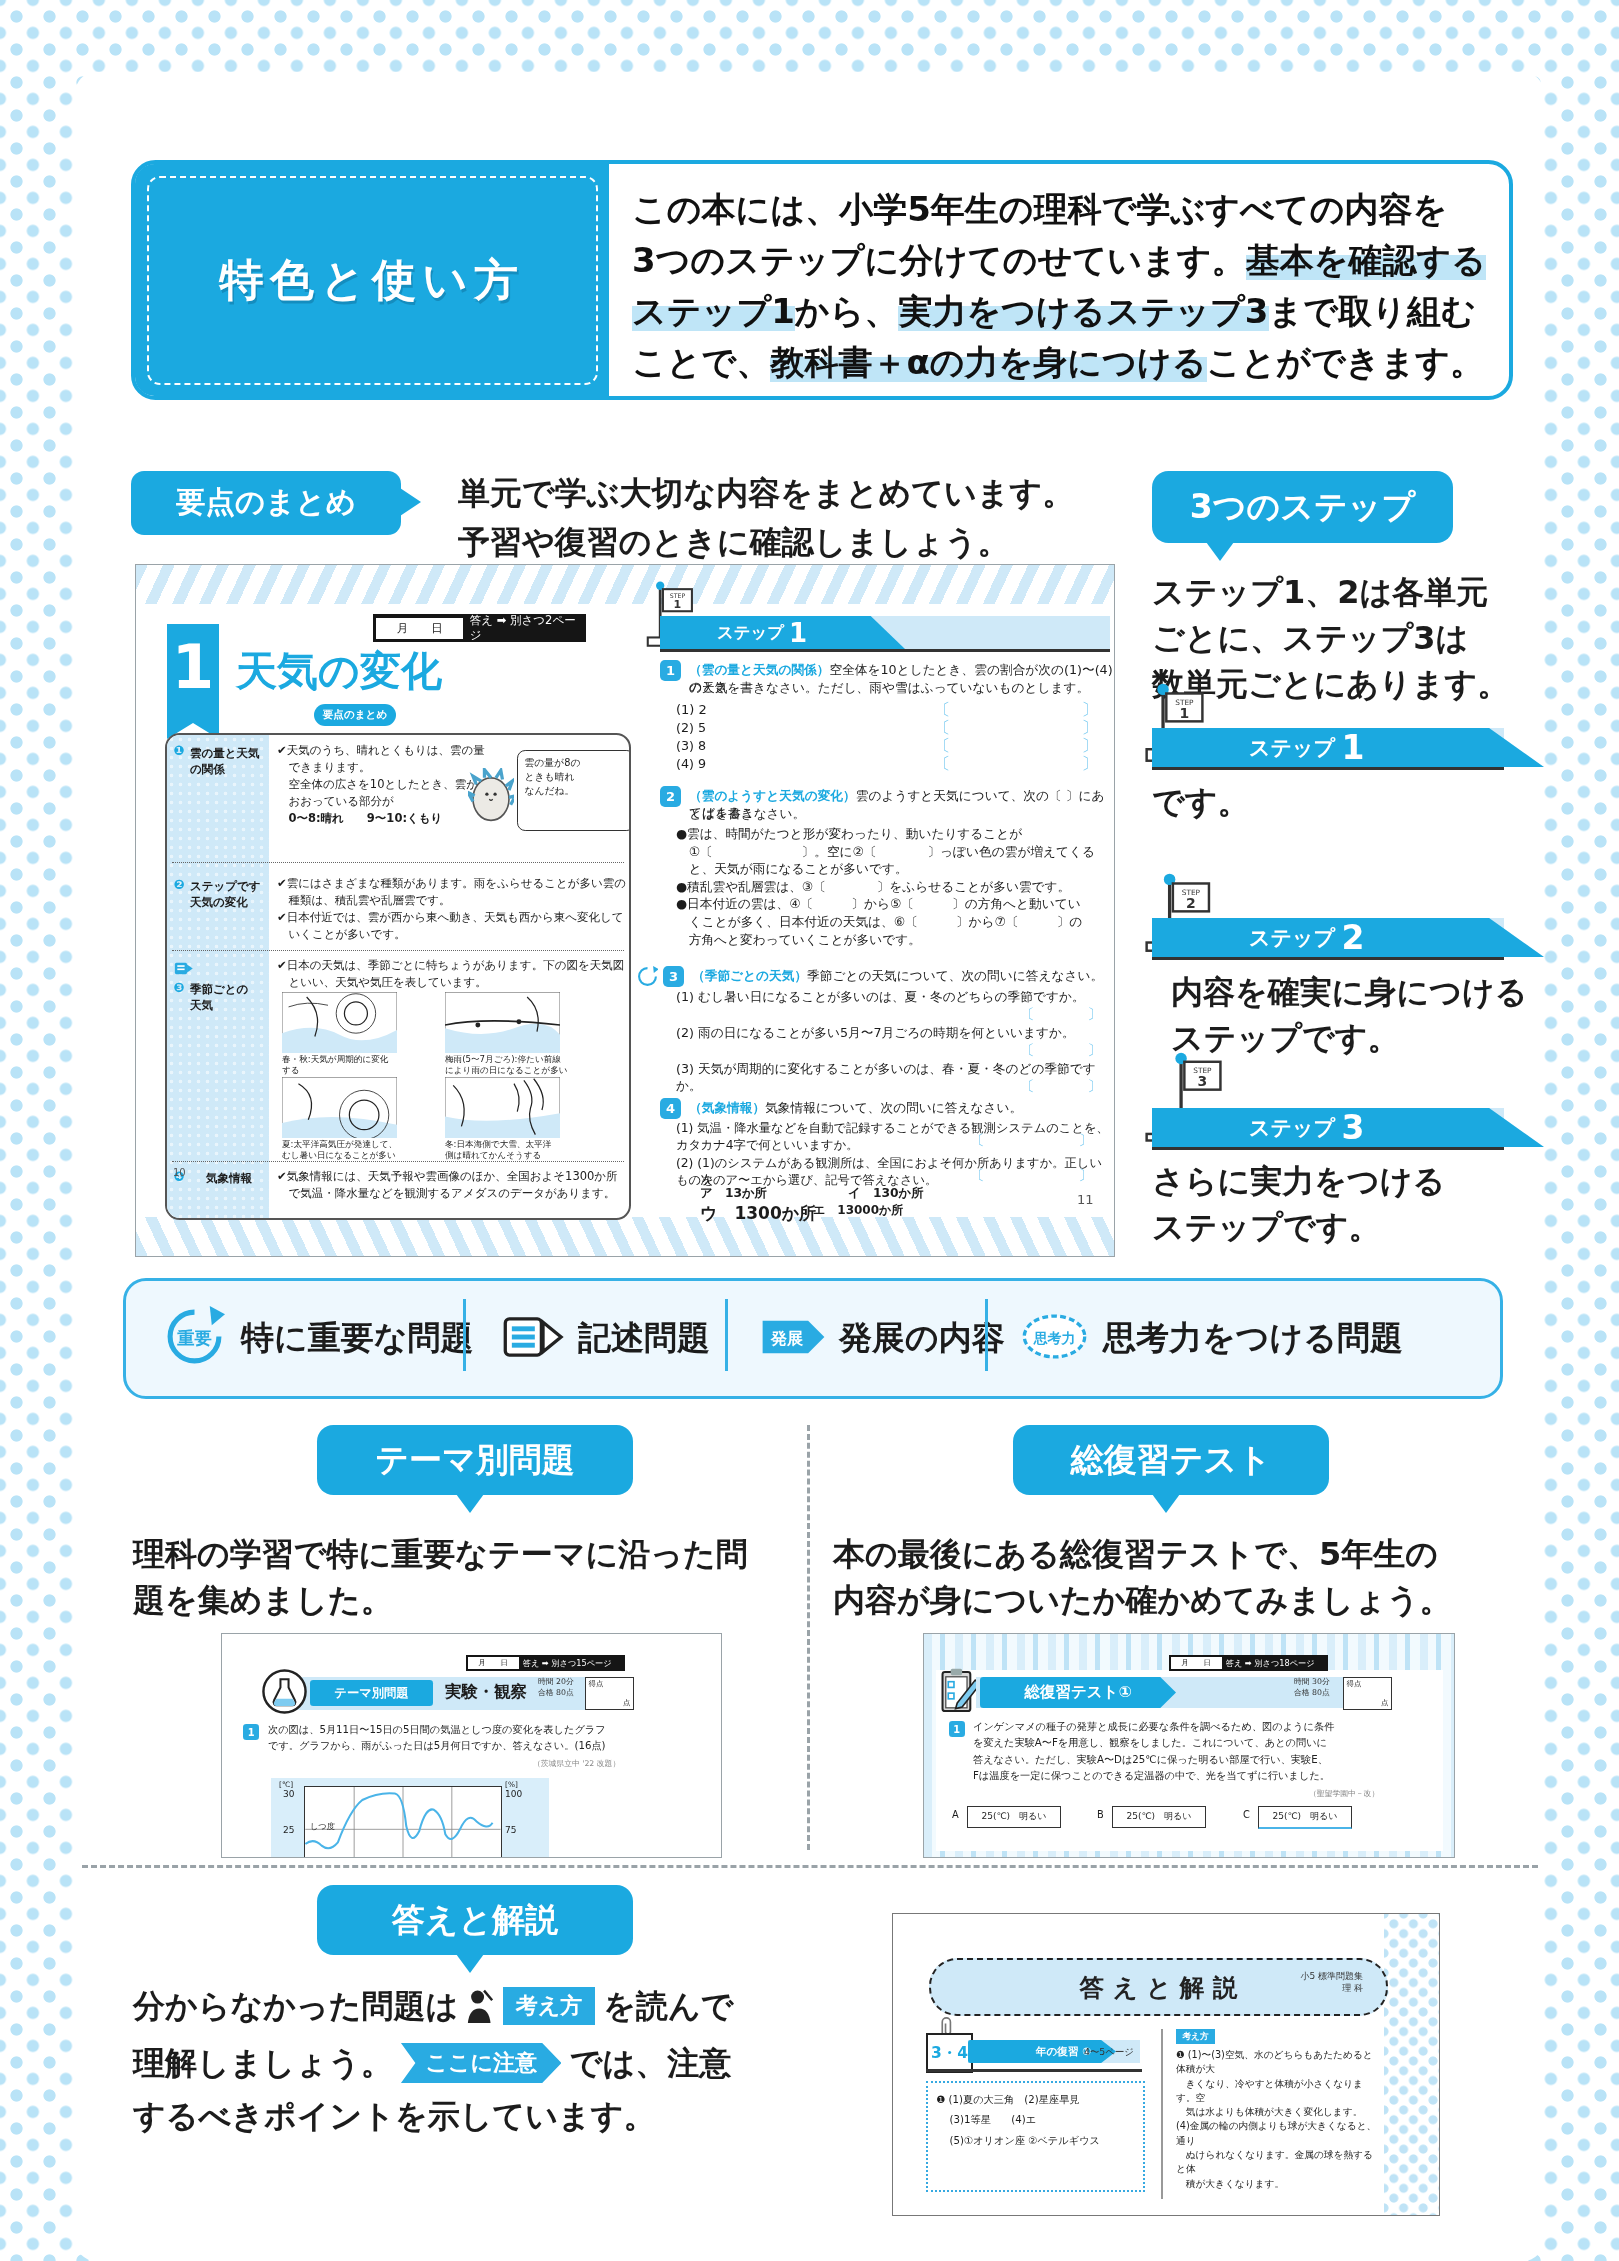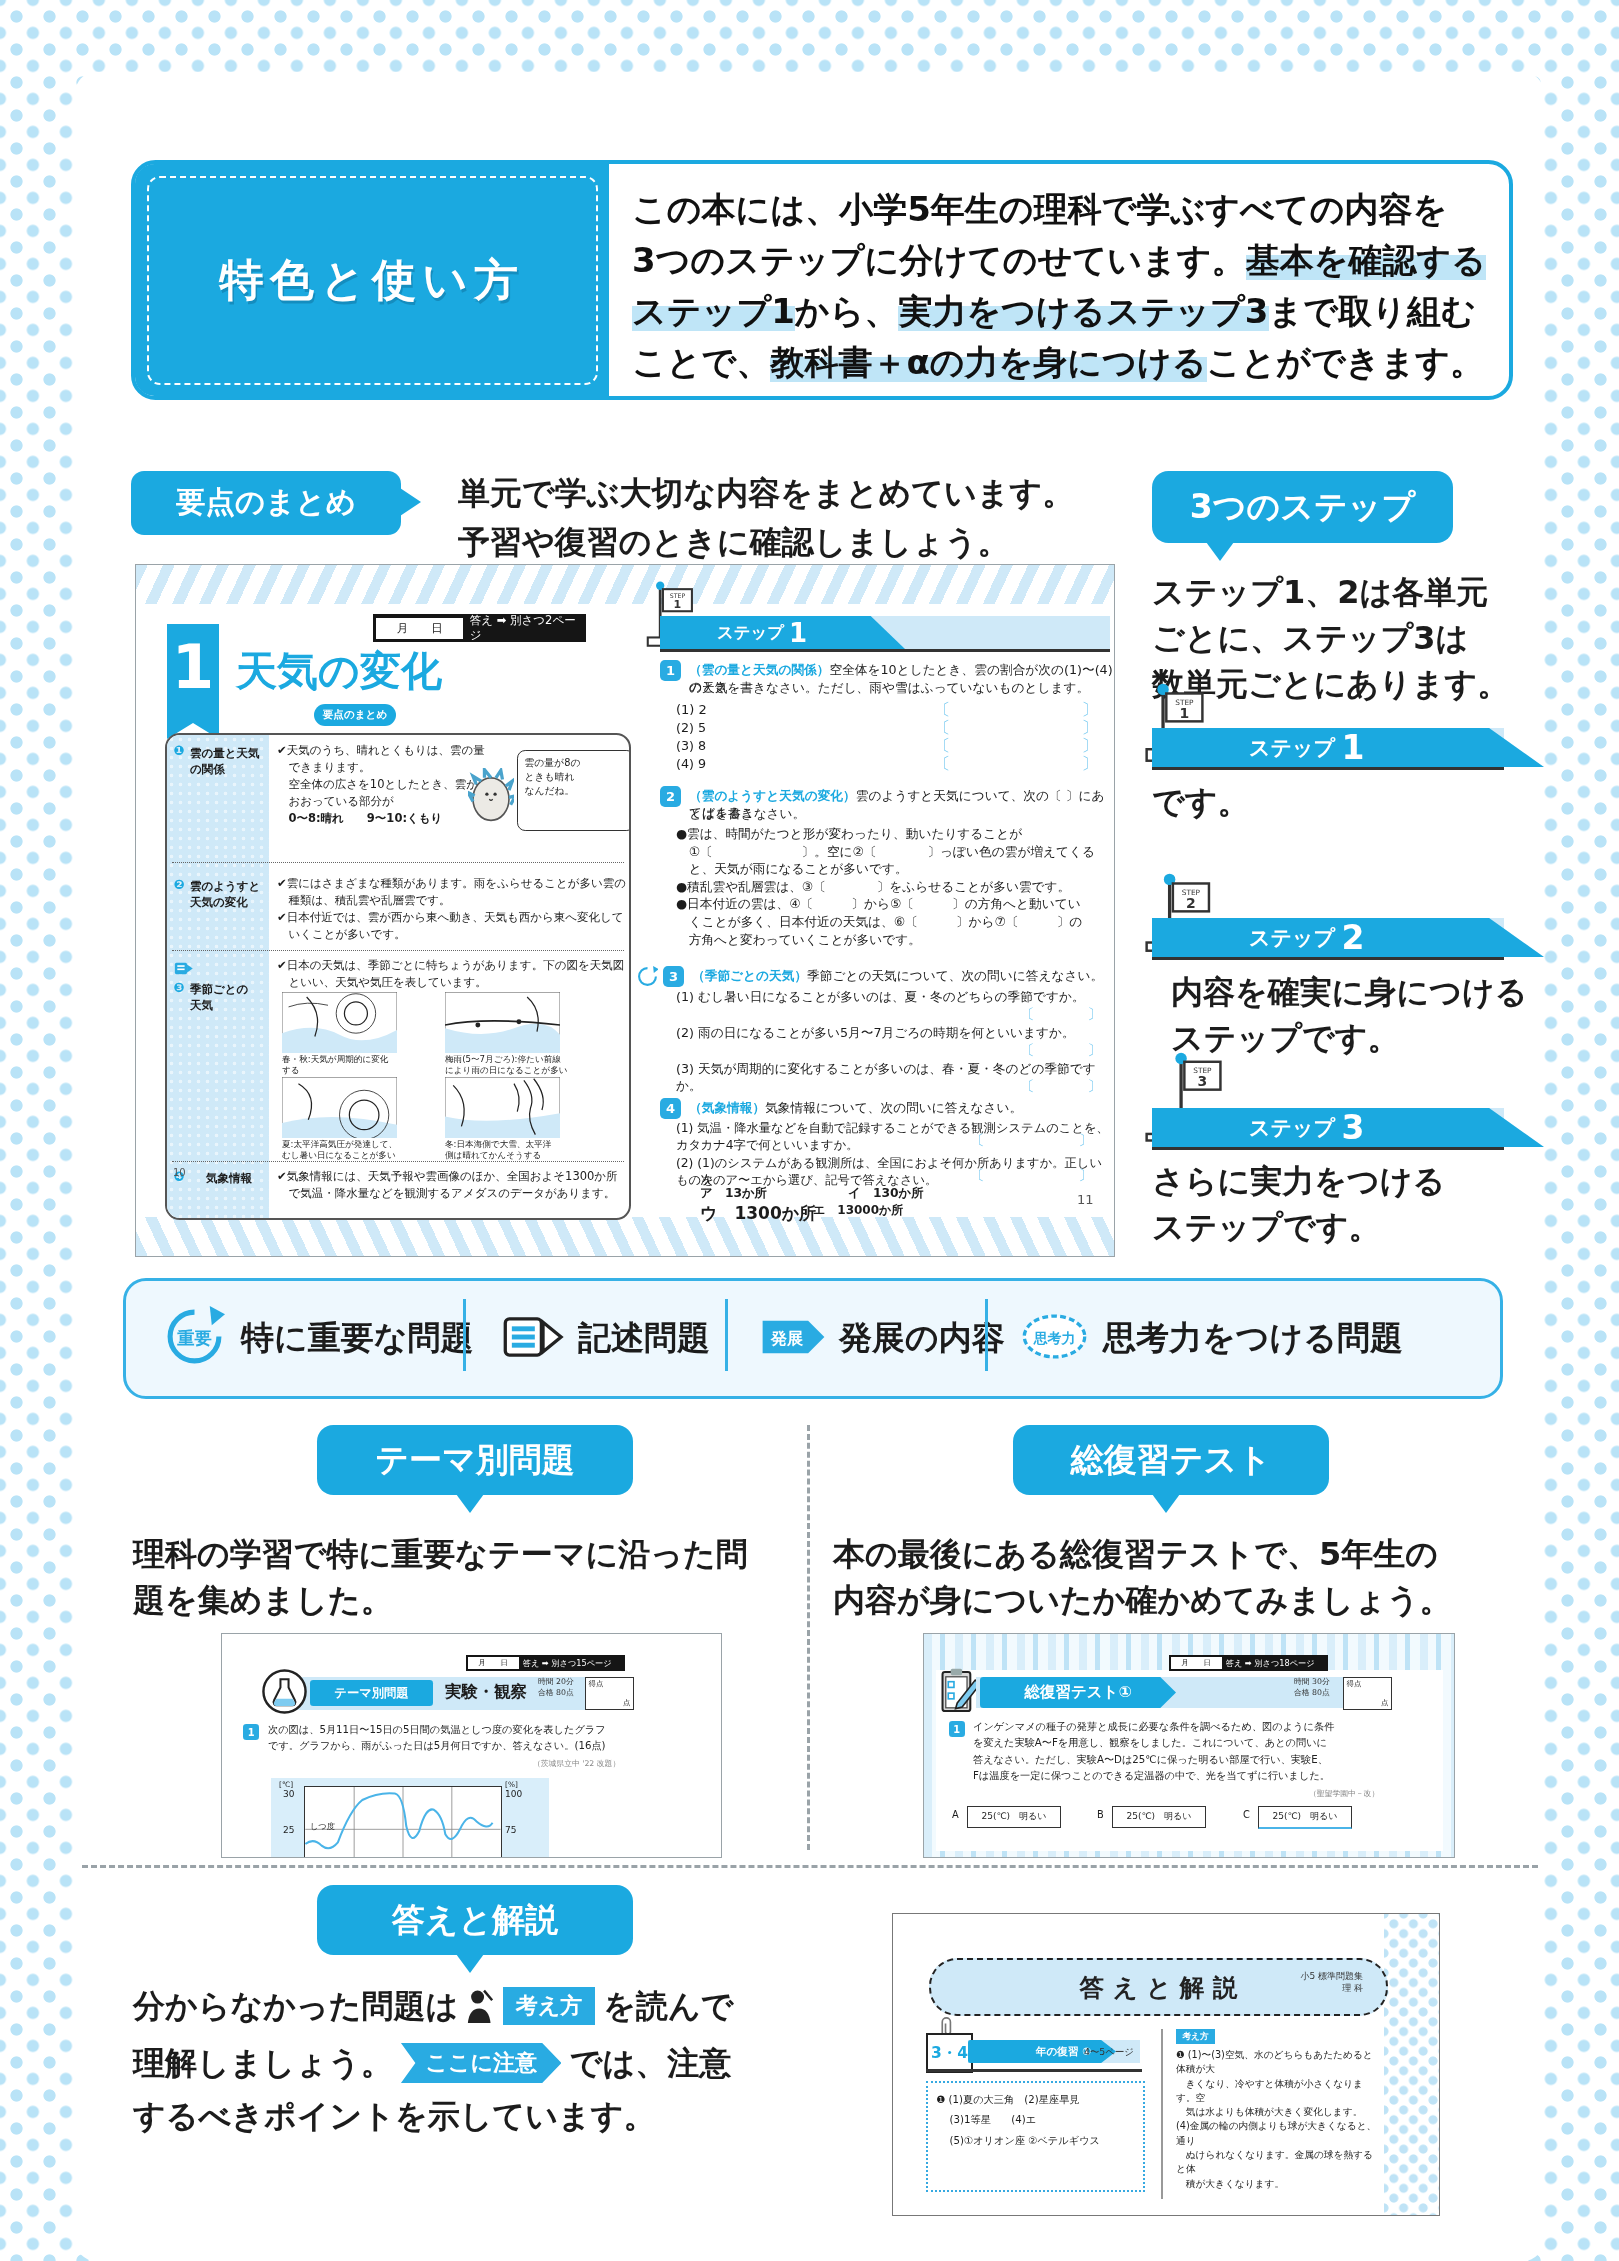--- a/index.html
+++ b/index.html
@@ -99,21 +99,21 @@
         <path d="M26 38 q2 3 4 0" fill="none" stroke="#333" stroke-width="1.5"></path>
       </svg>
       <div class="abs" style="left:350px;top:14.7px;width:103px;height:70px;border:1.6px solid #333;border-radius:8.2px;background:#fff;padding:4.9px 6.5px;font-size:9.8px;line-height:14px;">
         <div>雲の量が8の</div>
         <div>ときも晴れ</div>
         <div>なんだね。</div>
       </div>
 
       <div class="abs b blue" style="left:6.5px;top:142px;font-size:13px;">❷</div>
       <div class="abs b" style="left:23px;top:143px;font-size:11.5px;line-height:16.4px;">
-        <div>雲のようすと</div>
+        <div>ステップです</div>
           <div>天気の変化</div>
       </div>
       <div class="abs" style="left:110px;top:140px;font-size:11.5px;line-height:17px;">
         <div>✔雲にはさまざまな種類があります。雨をふらせることが多い雲の</div>
           <div>　種類は、積乱雲や乱層雲です。</div>
         <div>✔日本付近では、雲が西から東へ動き、天気も西から東へ変化して</div>
           <div>　いくことが多いです。</div>
       </div>
 
       <svg class="abs" style="left:6.5px;top:227px;" width="19.6" height="13" viewBox="0 0 24 16">

